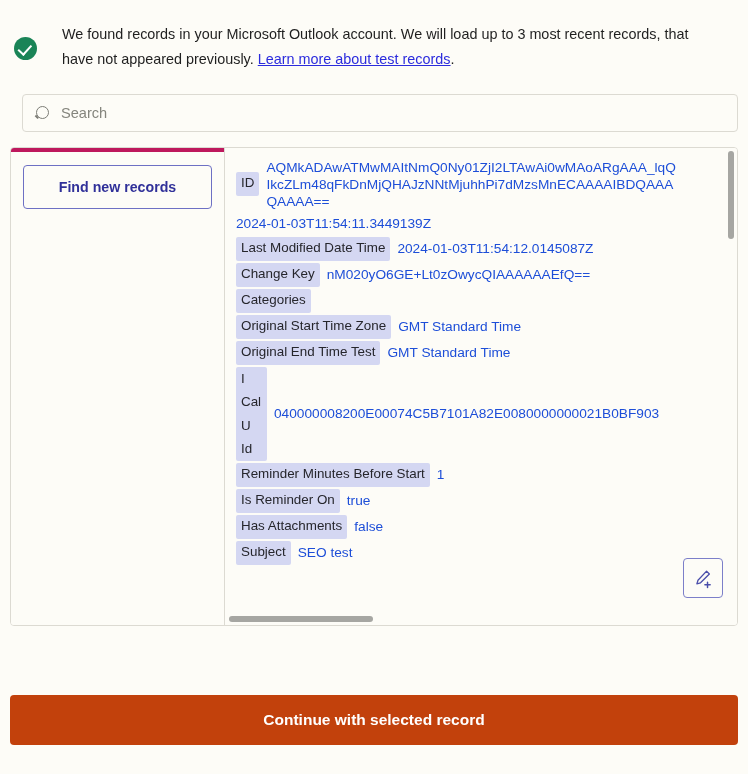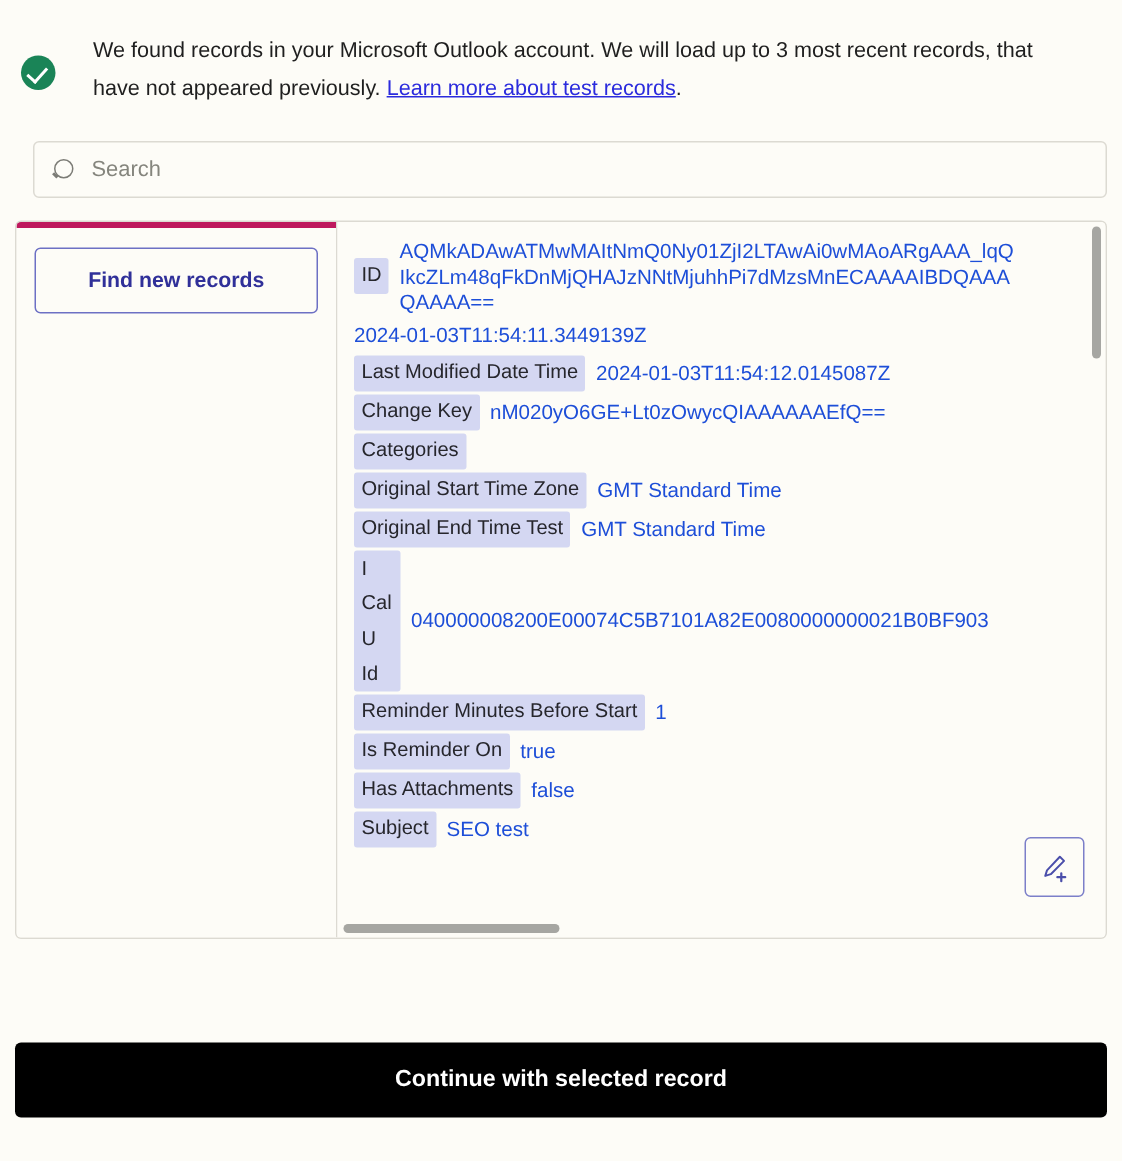--- a/index.html
+++ b/index.html
@@ -307,21 +307,21 @@
     justify-content: center;
   }
 
   
   .continue-btn {
     position: absolute;
     left: 10px;
     right: 10px;
     bottom: 29px;
     height: 50px;
-    background: #000000;
+    background: #c2410c;
     border: 0;
     border-radius: 4px;
     color: #ffffff;
     font-family: "Liberation Sans", sans-serif;
     font-size: 15.5px;
     font-weight: bold;
     cursor: pointer;
   }
 </style>
 </head>

